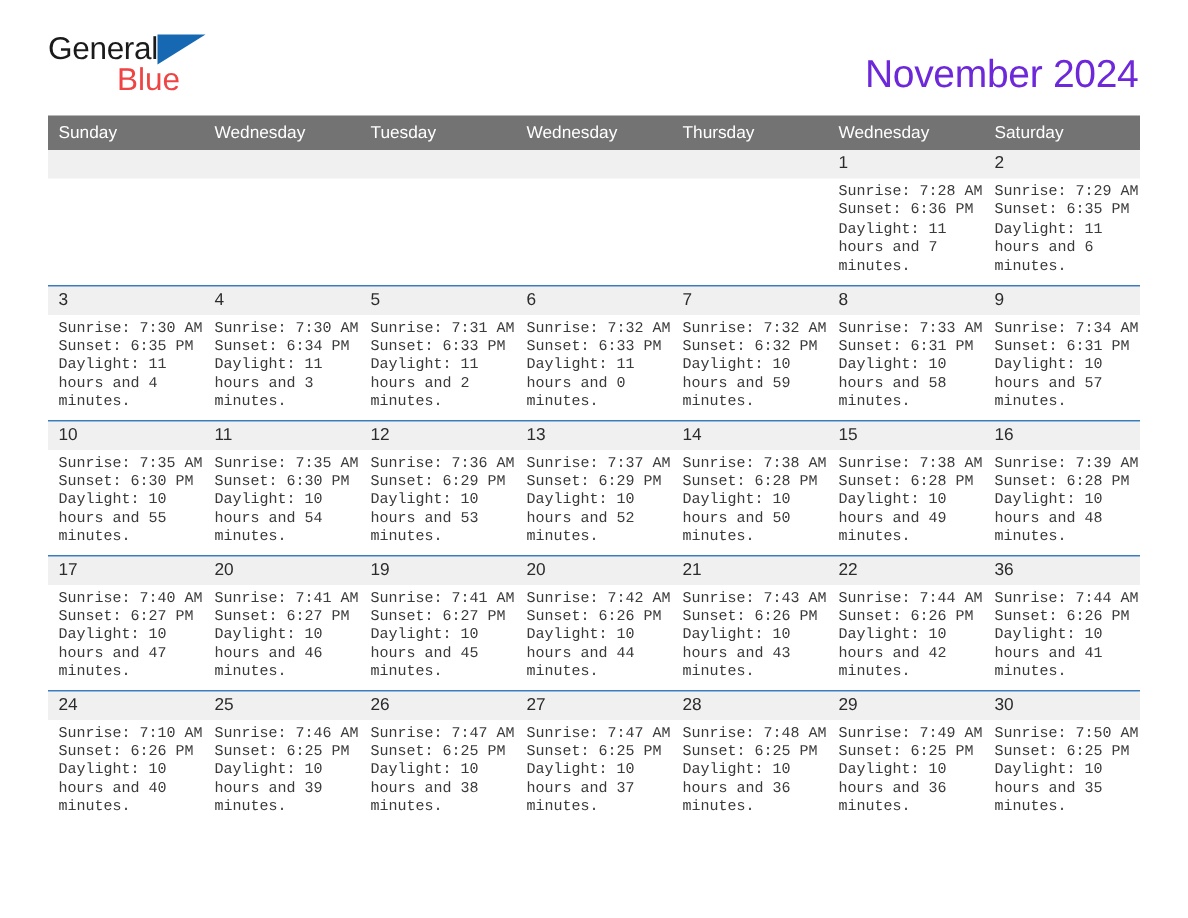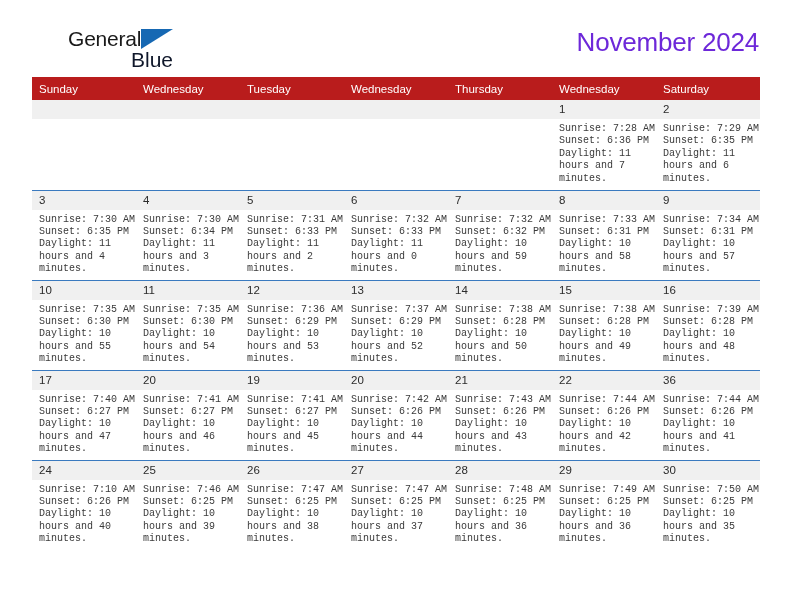--- a/index.html
+++ b/index.html
@@ -17,24 +17,23 @@
     position: relative;
     width: 792px;
     height: 612px;
     padding: 0 32px;
   }
 
   
   .header {
     display: flex;
     justify-content: space-between;
-    align-items: flex-start;
+    align-items: center;
     padding-top: 28px;
     height: 72px;
-    margin-left: 36px;
   }
 
   .logo {
     position: relative;
     width: 160px;
     height: 56px;
   }
   .logo-general {
     font-size: 21px;
     color: #1a1a1a;
@@ -48,24 +47,24 @@
     position: absolute;
     left: 73px;
     top: 1px;
     width: 0;
     height: 0;
     border-left: 32px solid #1668b3;
     border-bottom: 20px solid transparent;
   }
   .logo-blue {
     font-size: 21px;
-    color: #0f172a;
+    color: #ef4444;
     line-height: 1;
     position: absolute;
-    left: 63px;
+    left: 46px;
     top: 21px;
   }
 
   .title-block {
     text-align: right;
     padding-right: 1px;
   }
   .cal-title {
     font-size: 26px;
     font-weight: normal;
@@ -82,21 +81,21 @@
 
   
   .calendar {
     width: 728px;
     border-collapse: collapse;
     table-layout: fixed;
     margin-top: 5px;
   }
 
   .calendar th {
-    background: #b91c1c;
+    background: #737373;
     color: #ffffff;
     font-size: 11.5px;
     font-weight: normal;
     text-align: left;
     padding: 6px 0 5px 7px;
     height: 21px;
     border: none;
   }
 
   .calendar td {

